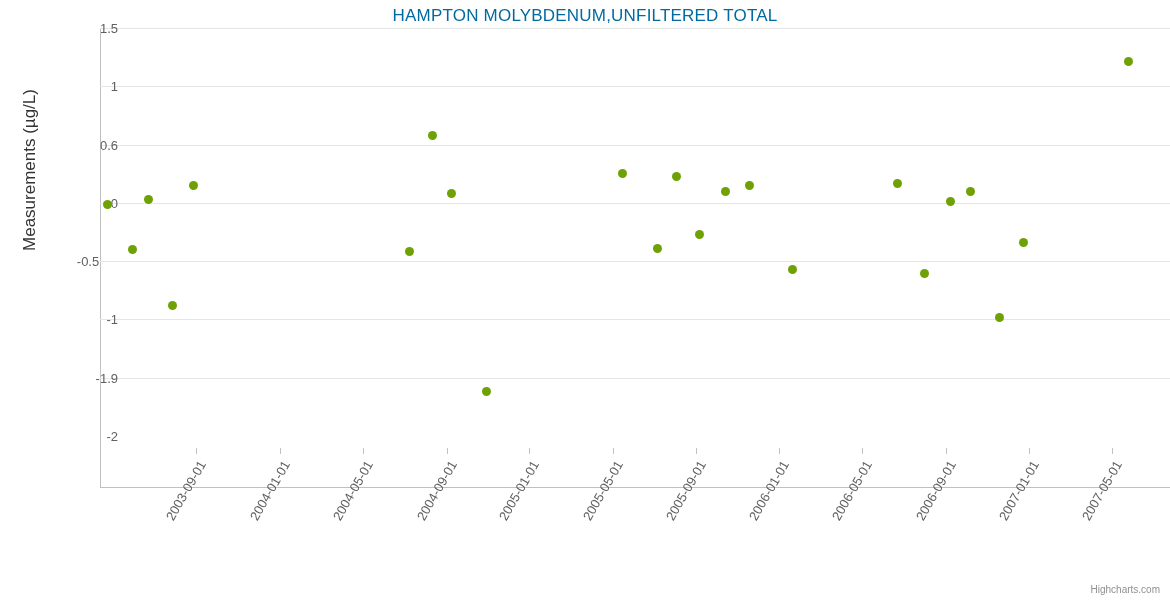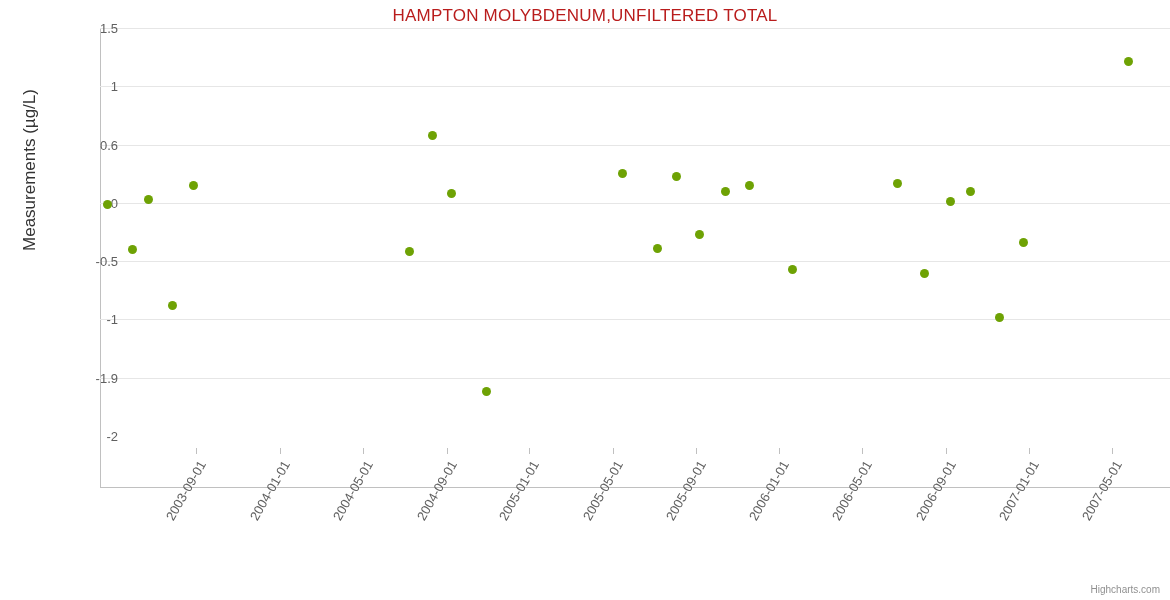--- a/index.html
+++ b/index.html
@@ -20,21 +20,21 @@
     width: 1170px;
     height: 600px;
   }
   .chart-title {
     position: absolute;
     left: 0;
     top: 6px;
     width: 1170px;
     text-align: center;
     font-size: 17px;
-    color: #b91c1c;
+    color: #0369a1;
     letter-spacing: 0.2px;
   }
   .y-axis-title {
     position: absolute;
     left: -120px;
     top: 160px;
     width: 300px;
     text-align: center;
     transform: rotate(-90deg);
     transform-origin: center center;
@@ -167,21 +167,21 @@
     <div class="axis-line-x"></div>
   <div class="gridline" style="top: 0px;"></div>
       <div class="y-label" style="top: 0px;">1.5</div>
       <div class="gridline" style="top: 58.2857px;"></div>
       <div class="y-label" style="top: 58.2857px;">1</div>
       <div class="gridline" style="top: 116.571px;"></div>
       <div class="y-label" style="top: 116.571px;">0.6</div>
       <div class="gridline" style="top: 174.857px;"></div>
       <div class="y-label" style="top: 174.857px;">0</div>
       <div class="gridline" style="top: 233.143px;"></div>
-      <div class="y-label" style="top: 233.143px;">-0.5</div>
+      <div class="y-label" style="top: 233.143px; text-align: center;">-0.5</div>
       <div class="gridline" style="top: 291.429px;"></div>
       <div class="y-label" style="top: 291.429px;">-1</div>
       <div class="gridline" style="top: 349.714px;"></div>
       <div class="y-label" style="top: 349.714px;">-1.9</div>
       <div class="y-label" style="top: 408px;">-2</div>
       <div class="point" style="left: 7.42px; top: 176.023px; background: rgb(110, 162, 4);"></div>
       <div class="point" style="left: 32.86px; top: 221.486px; background: rgb(110, 162, 4);"></div>
       <div class="point" style="left: 48.76px; top: 171.36px; background: rgb(110, 162, 4);"></div>
       <div class="point" style="left: 72.08px; top: 277.44px; background: rgb(110, 162, 4);"></div>
       <div class="point" style="left: 93.28px; top: 157.371px; background: rgb(110, 162, 4);"></div>

